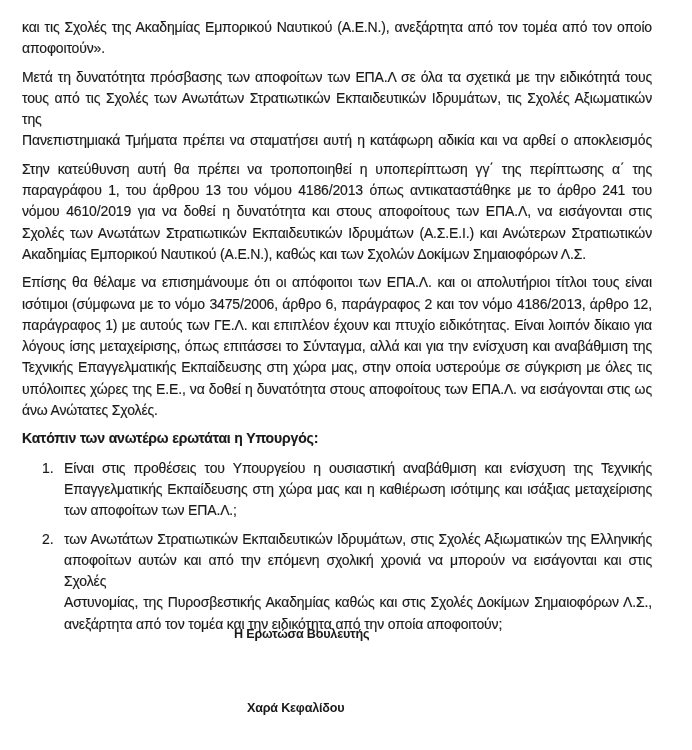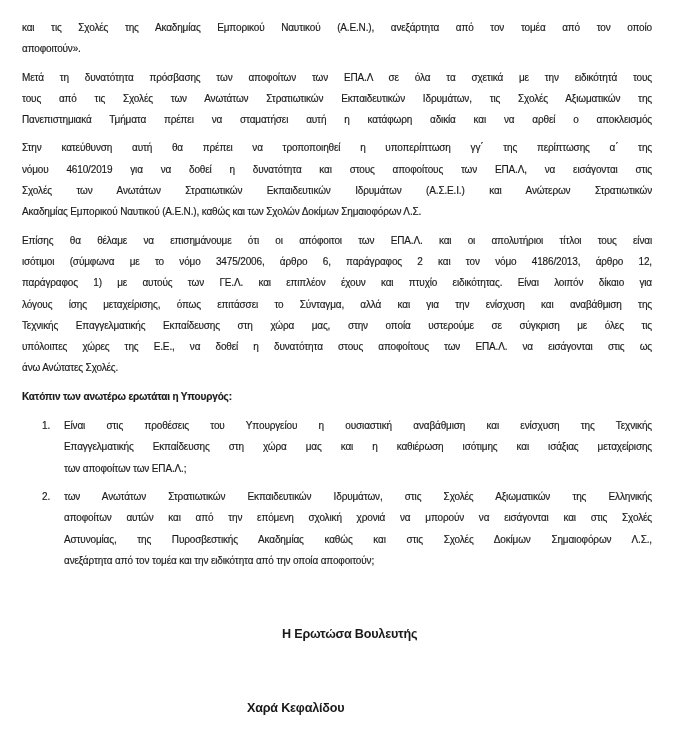--- a/index.html
+++ b/index.html
@@ -13,21 +13,21 @@
       overflow: hidden;
       position: relative;
       font-family: "Liberation Sans", "DejaVu Sans", sans-serif;
       color: #1a1a1a;
     }
     .page {
       position: absolute;
       left: 22px;
       top: 17px;
       width: 630px;
-      font-size: 10px;
+      font-size: 14px;
       line-height: 21.3px;
       font-weight: 500;
       letter-spacing: -0.15px;
       -webkit-text-stroke: 0.15px #1a1a1a;
     }
     .para {
       margin: 0 0 7px 0;
       text-align: justify;
     }
     .line {
@@ -63,41 +63,42 @@
       position: absolute;
       left: 0;
       width: 692px;
       font-size: 12.6px;
       font-weight: bold;
       font-family: "Liberation Sans", "DejaVu Sans", sans-serif;
       letter-spacing: -0.2px;
     }
     .sig-title { top: 627px; }
     .sig-name { top: 701px; }
-    .sig-title span { position: absolute; left: 234px; margin-left: 48px; }
+    .sig-title span { position: absolute; left: 234px; }
     .sig-name span { position: absolute; left: 247px; }
   </style>
 </head>
 <body>
 
 <div class="page">
 
   <p class="para">
     <span class="justify-line">και τις Σχολές της Ακαδημίας Εμπορικού Ναυτικού (Α.Ε.Ν.), ανεξάρτητα από τον τομέα από τον οποίο</span>
     <span class="line">αποφοιτούν».</span>
   </p>
 
   <p class="para">
     <span class="justify-line">Μετά τη δυνατότητα πρόσβασης των αποφοίτων των ΕΠΑ.Λ σε όλα τα σχετικά με την ειδικότητά τους</span>
     <span class="justify-line">τους από τις Σχολές των Ανωτάτων Στρατιωτικών Εκπαιδευτικών Ιδρυμάτων, τις Σχολές Αξιωματικών της</span>
     <span class="justify-line">Πανεπιστημιακά Τμήματα πρέπει να σταματήσει αυτή η κατάφωρη αδικία και να αρθεί ο αποκλεισμός</span>
   </p>
 
   <p class="para">
     <span class="justify-line">Στην κατεύθυνση αυτή θα πρέπει να τροποποιηθεί η υποπερίπτωση γγ΄ της περίπτωσης α΄ της</span>
+    <span class="justify-line">παραγράφου 1, του άρθρου 13 του νόμου 4186/2013 όπως αντικαταστάθηκε με το άρθρο 241 του</span>
     <span class="justify-line">νόμου 4610/2019 για να δοθεί η δυνατότητα και στους αποφοίτους των ΕΠΑ.Λ, να εισάγονται στις</span>
     <span class="justify-line">Σχολές των Ανωτάτων Στρατιωτικών Εκπαιδευτικών Ιδρυμάτων (Α.Σ.Ε.Ι.) και Ανώτερων Στρατιωτικών</span>
     <span class="line">Ακαδημίας Εμπορικού Ναυτικού (Α.Ε.Ν.), καθώς και των Σχολών Δοκίμων Σημαιοφόρων Λ.Σ.</span>
   </p>
 
   <p class="para">
     <span class="justify-line">Επίσης θα θέλαμε να επισημάνουμε ότι οι απόφοιτοι των ΕΠΑ.Λ. και οι απολυτήριοι τίτλοι τους είναι</span>
     <span class="justify-line">ισότιμοι (σύμφωνα με το νόμο 3475/2006, άρθρο 6, παράγραφος 2 και τον νόμο 4186/2013, άρθρο 12,</span>
     <span class="justify-line">παράγραφος 1) με αυτούς των ΓΕ.Λ. και επιπλέον έχουν και πτυχίο ειδικότητας. Είναι λοιπόν δίκαιο για</span>
     <span class="justify-line">λόγους ίσης μεταχείρισης, όπως επιτάσσει το Σύνταγμα, αλλά και για την ενίσχυση και αναβάθμιση της</span>

